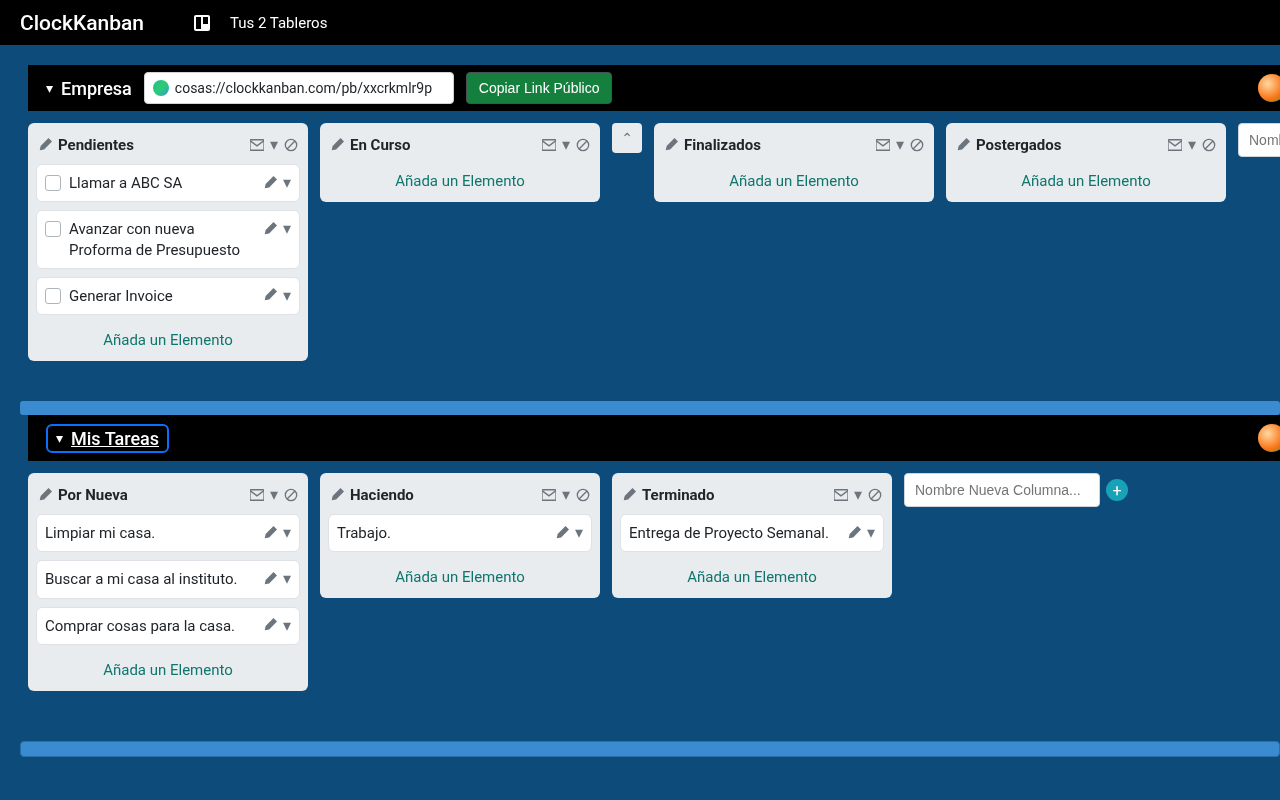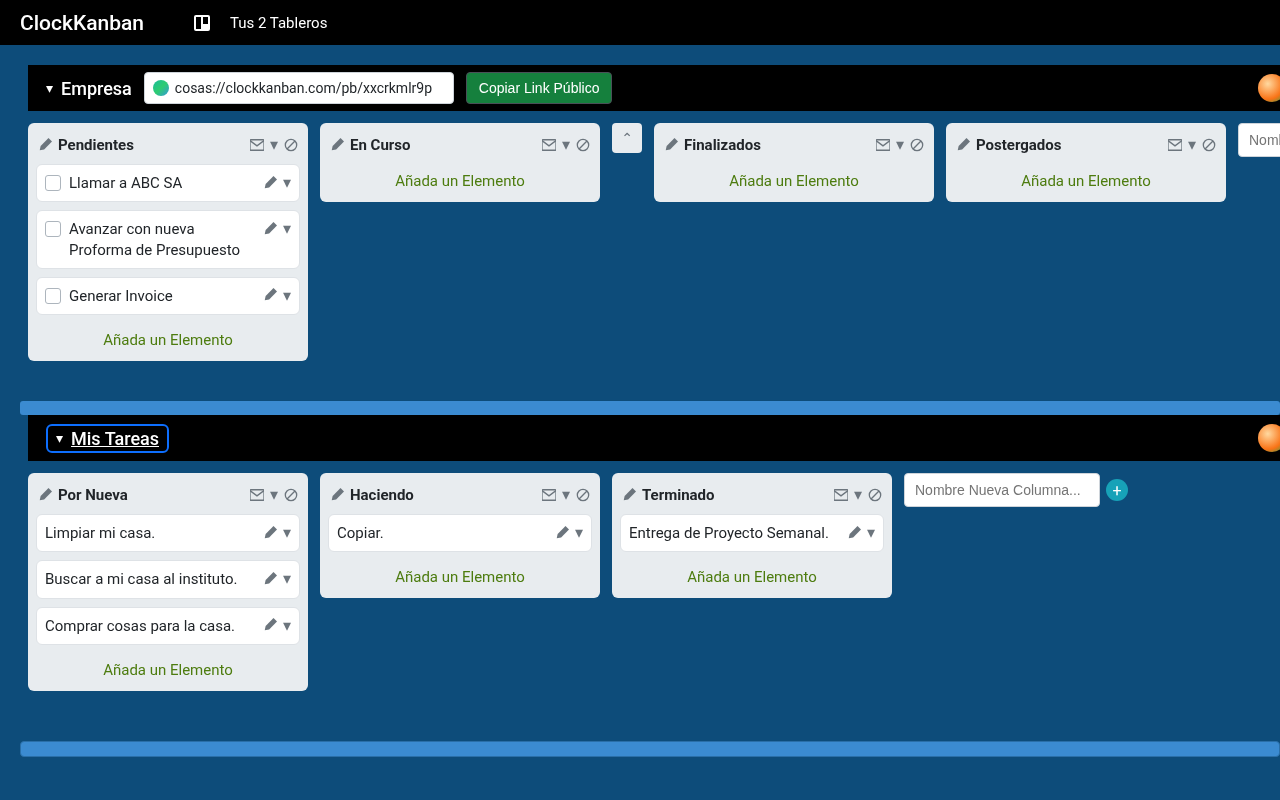--- a/index.html
+++ b/index.html
@@ -88,21 +88,21 @@
 .card-left { display: flex; align-items: flex-start; gap: 8px; flex: 1; }
 .checkbox {
   width: 16px; height: 16px; border: 1.5px solid #adb5bd; border-radius: 3px;
   flex-shrink: 0; margin-top: 2px; cursor: pointer;
 }
 .card-text { font-size: 15px; line-height: 1.35; color: #212529; }
 .card-actions { display: flex; align-items: center; gap: 6px; color: #6c757d; }
 .card-actions svg { width: 14px; height: 14px; fill: #6c757d; }
 
 .add-item {
-  text-align: center; color: #4d7c0f; font-size: 15px;
+  text-align: center; color: #0f766e; font-size: 15px;
   padding: 8px 0 4px 0; cursor: pointer;
 }
 
 .collapse-btn {
   width: 30px; height: 30px; background: #e8ecef; border-radius: 4px;
   display: flex; align-items: center; justify-content: center;
   color: #6c757d; font-size: 14px; cursor: pointer; flex-shrink: 0;
 }
 
 .new-col {
@@ -426,21 +426,21 @@
           <span class="icon-btn">
               <svg viewBox="0 0 16 16">
                 <circle cx="8" cy="8" r="6.5" fill="none" stroke="#6c757d" stroke-width="1.5"></circle>
                 <line x1="3.5" y1="12.5" x2="12.5" y2="3.5" stroke="#6c757d" stroke-width="1.5"></line>
               </svg>
             </span>
         </div>
       </div>
       <div class="card">
         <div class="card-left">
-            <span class="card-text">Copiar.</span>
+            <span class="card-text">Trabajo.</span>
           </div>
         <div class="card-actions">
             <span class="icon-btn">
               <svg class="pencil" viewBox="0 0 16 16">
                 <path d="M12 0l4 4-9 9-5 1 1-5z"></path>
               </svg>
             </span>
             <span class="icon-btn">▾</span>
           </div>
       </div>

